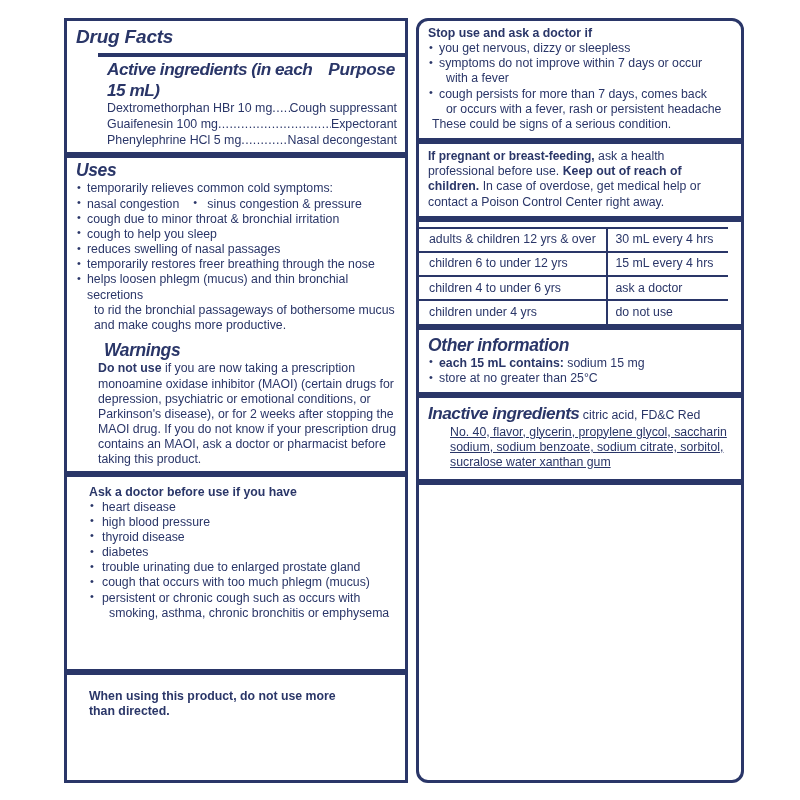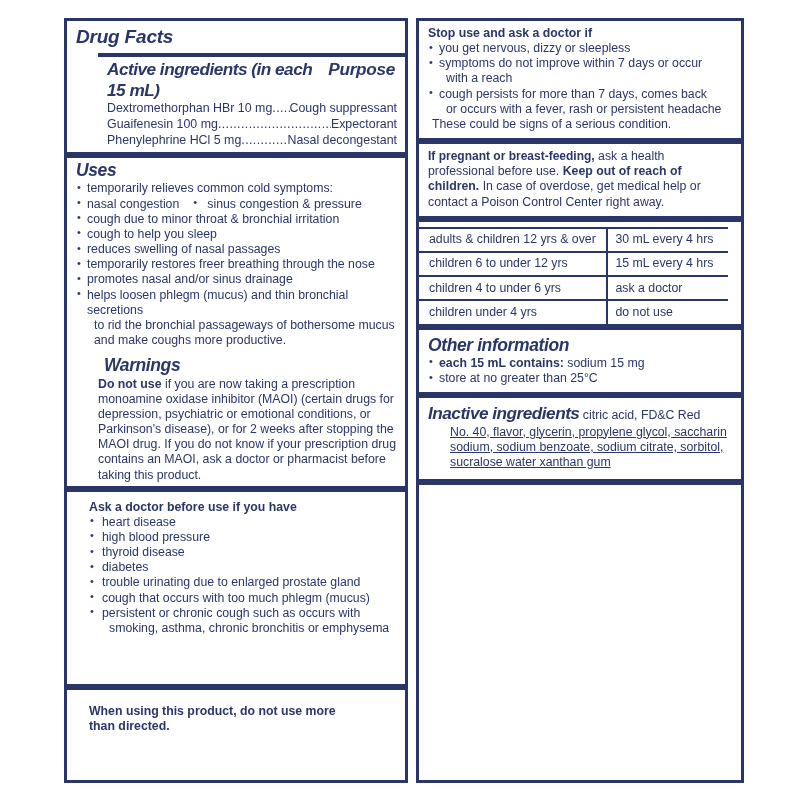--- a/index.html
+++ b/index.html
@@ -33,20 +33,21 @@
     left: 64px;
     top: 18px;
     width: 344px;
     height: 765px;
   }
   .panel-right {
     left: 416px;
     top: 18px;
     width: 328px;
     height: 765px;
+    border-radius: 12px;
   }
   
   .sec {
     padding: 4px 7px 5px 7px;
     box-sizing: border-box;
   }
   .rule-thick {
     border-top: 6px solid #2a3668;
   }
   .rule-med {
@@ -232,21 +233,20 @@
 
     <div class="sec rule-thick" style="padding:2px 8px 3px 9px;">
       <div class="t-bigital">Uses</div>
       <ul class="bl">
         <li>temporarily relieves common cold symptoms:</li>
         <li><span>nasal congestion</span><span class="inline-second">sinus congestion &amp; pressure</span></li>
         <li>cough due to minor throat &amp; bronchial irritation</li>
         <li>cough to help you sleep</li>
         <li>reduces swelling of nasal passages</li>
         <li>temporarily restores freer breathing through the nose</li>
-        <li>promotes nasal and/or sinus drainage</li>
         <li>helps loosen phlegm (mucus) and thin bronchial secretions</li>
         <li class="cont">to rid the bronchial passageways of bothersome mucus</li>
         <li class="cont">and make coughs more productive.</li>
       </ul>
 
       <div style="height:7px;"></div>
       <div class="t-bigital indent-hd">Warnings</div>
       <div class="t-body" style="padding-left:22px;"><span class="t-bold" style="font-size:12.3px;">Do not use</span><span> if you are now taking a prescription monoamine oxidase inhibitor (MAOI) (certain drugs for depression, psychiatric or emotional conditions, or Parkinson's disease), or for 2 weeks after stopping the MAOI drug. If you do not know if your prescription drug contains an MAOI, ask a doctor or pharmacist before taking this product.</span></div>
     </div>
 
@@ -271,21 +271,21 @@
 
   </div>
 
   <div class="panel panel-right">
 
     <div class="sec r-pad">
       <div class="t-bold">Stop use and ask a doctor if</div>
       <ul class="bl">
         <li>you get nervous, dizzy or sleepless</li>
         <li>symptoms do not improve within 7 days or occur</li>
-        <li class="cont">with a reach</li>
+        <li class="cont">with a fever</li>
         <li>cough persists for more than 7 days, comes back</li>
         <li class="cont" style="white-space:nowrap;">or occurs with a fever, rash or persistent headache</li>
       </ul>
       <div class="t-body" style="padding-left:4px;">These could be signs of a serious condition.</div>
     </div>
 
     <div class="sec rule-thick r-pad">
       <div class="t-body"><span class="t-bold" style="font-size:12px;">If pregnant or breast-feeding,</span><span> ask a health professional before use. </span><span class="t-bold" style="font-size:12.3px;">Keep out of reach of children.</span><span> In case of overdose, get medical help or contact a Poison Control Center right away.</span></div>
     </div>
 

